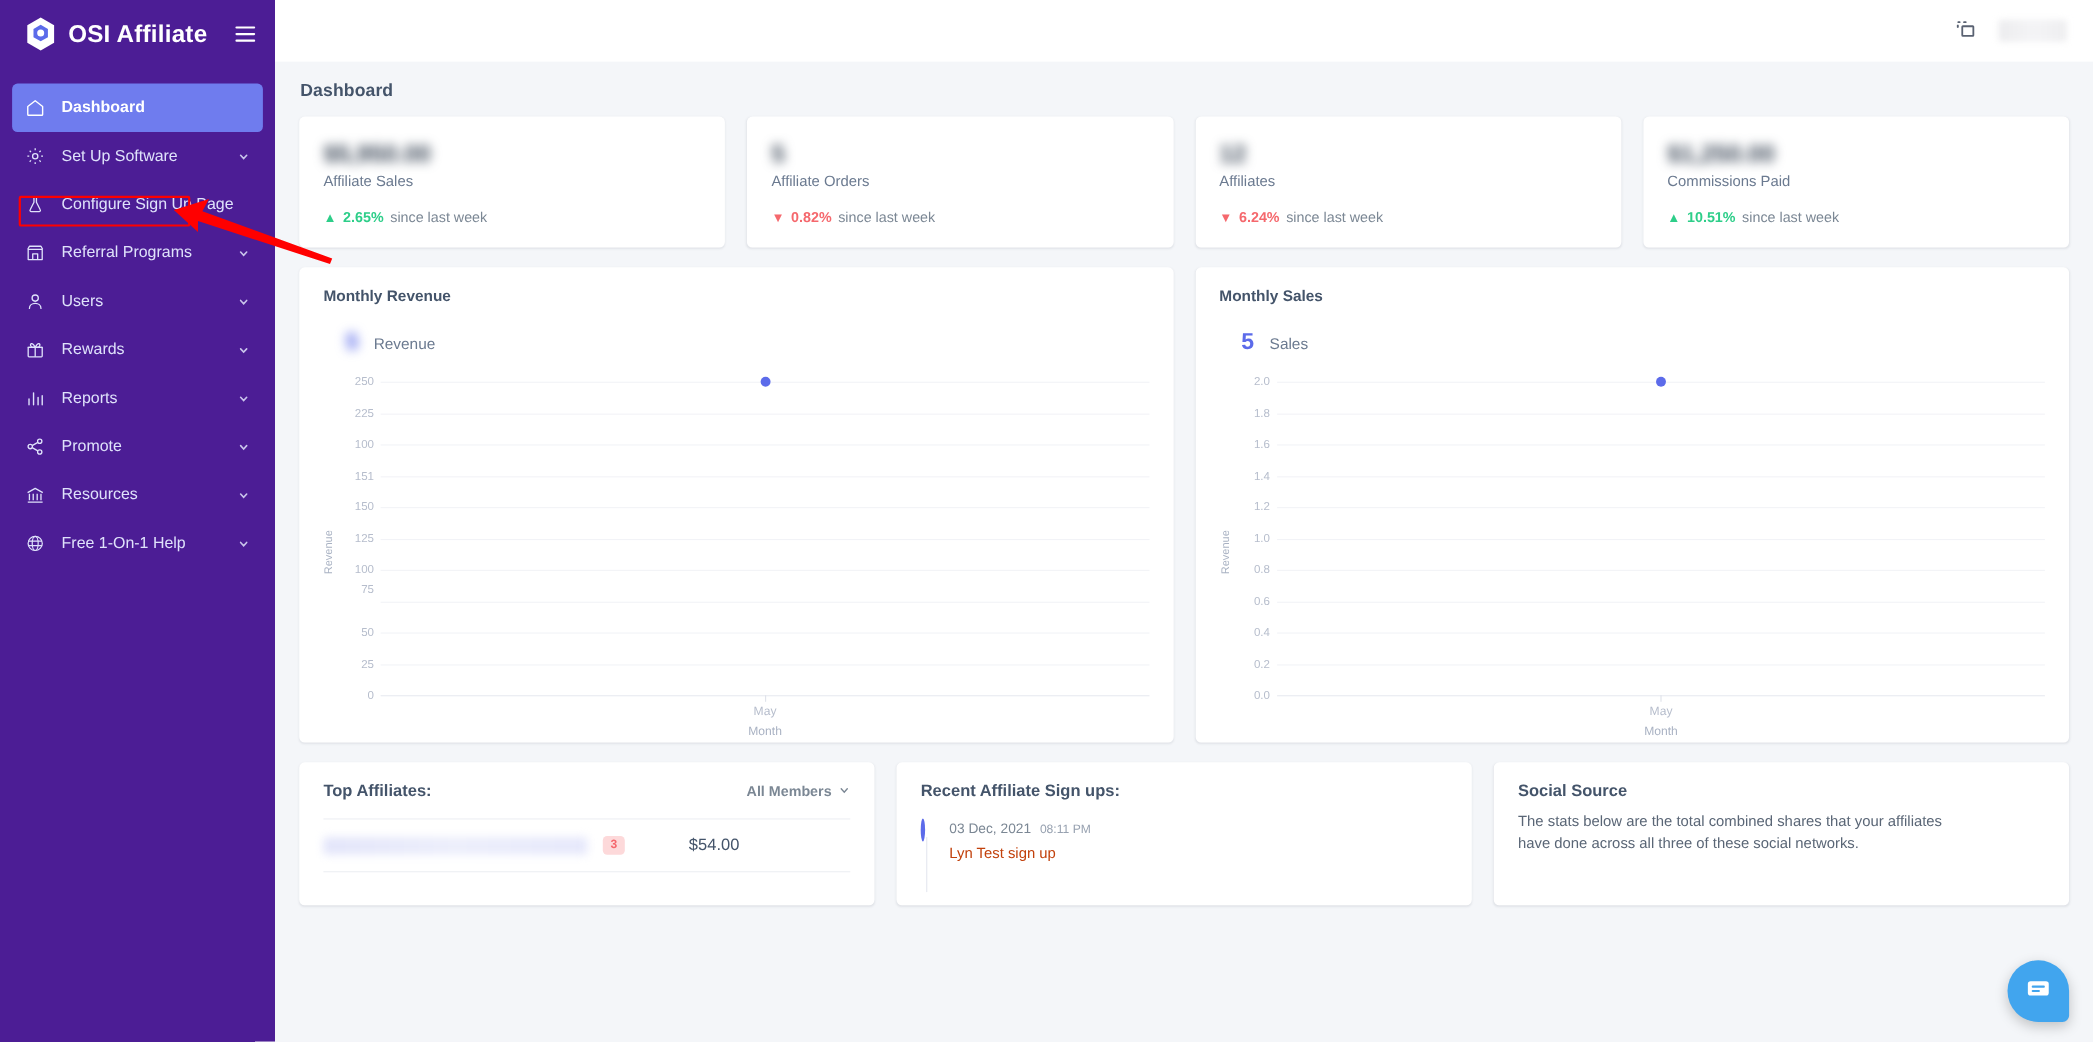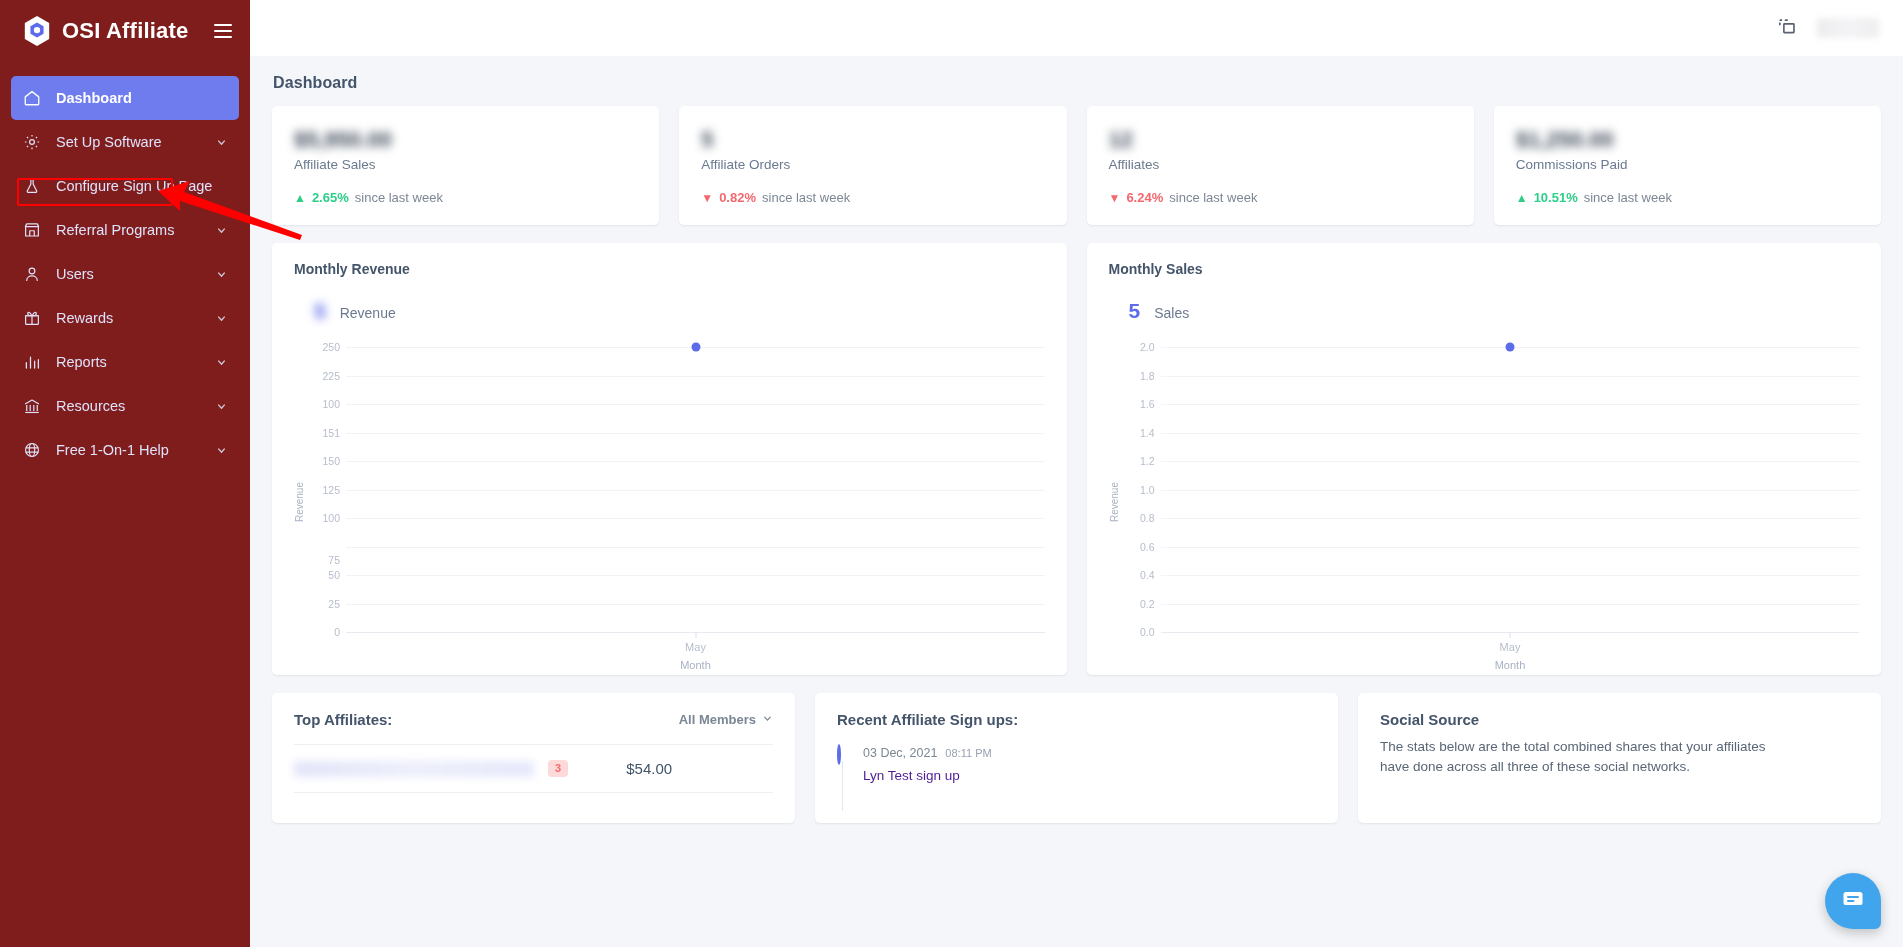--- a/index.html
+++ b/index.html
@@ -7,21 +7,21 @@
     width: 1903px; height: 947px;
     overflow: hidden;
     font-family: "Liberation Sans", sans-serif;
     background: #f4f6f9;
   }
   .app { display: flex; width: 1903px; height: 947px; position: relative; }
 
   
   .sidebar {
     width: 250px; min-width: 250px; height: 947px;
-    background: #7f1d1d;
+    background: #4c1d95;
     display: flex; flex-direction: column;
     overflow: hidden;
   }
   .brand {
     height: 62px; display: flex; align-items: center; gap: 10px;
     padding: 0 18px 0 22px;
   }
   .brand-logo { width: 30px; height: 32px; flex: 0 0 auto; }
   .brand-name {
     color: #ffffff; font-size: 22px; font-weight: 700; letter-spacing: .2px;
@@ -180,21 +180,21 @@
 
   .signup-item { display: flex; gap: 14px; margin-top: 18px; position: relative; }
   .signup-marker { width: 12px; flex: 0 0 auto; position: relative; }
   .signup-dot {
     width: 9px; height: 9px; border-radius: 50%;
     border: 2px solid #5c6bea; background: #fff; margin-top: 4px;
   }
   .signup-line { position: absolute; left: 5px; top: 15px; width: 1px; height: 50px; background: #e4e6ef; }
   .signup-meta { font-size: 12.5px; color: #7b8794; display: flex; align-items: baseline; gap: 8px; }
   .signup-time { font-size: 11px; color: #97a1b0; }
-  .signup-text { font-size: 13.5px; color: #4c1d95; margin-top: 8px; }
+  .signup-text { font-size: 13.5px; color: #c2410c; margin-top: 8px; }
 
   .social-desc { font-size: 13.5px; color: #5a6676; line-height: 1.45; margin-top: 9px; max-width: 400px; }
 
   .chat-bubble {
     position: absolute; right: 22px; bottom: 18px;
     width: 56px; height: 56px; background: #41a5ee;
     border-radius: 50% 50% 6px 50%;
     box-shadow: 0 4px 12px rgba(0,0,0,.22);
     display: flex; align-items: center; justify-content: center;
     cursor: pointer; z-index: 30;
@@ -311,20 +311,36 @@
           </svg>
         </span>
         <span class="nav-label">Reports</span>
         <span class="nav-caret">
           <svg viewBox="0 0 12 12" width="11" height="11" fill="none" stroke="#dfe2fb" stroke-width="1.6" stroke-linecap="round">
               <path d="M3 4.5 L6 7.8 L9 4.5"></path>
             </svg>
         </span>
       </div>
 
+      <div class="nav-item">
+        <span class="nav-icon">
+          <svg viewBox="0 0 24 24" width="18" height="18" fill="none" stroke="#dfe2fb" stroke-width="1.6">
+            <circle cx="17.5" cy="5.5" r="2.6"></circle>
+              <circle cx="6" cy="12" r="2.6"></circle>
+              <circle cx="17.5" cy="18.5" r="2.6"></circle>
+            <path d="M8.3 10.8 L15.2 6.9M8.3 13.2 L15.2 17.1"></path>
+          </svg>
+        </span>
+        <span class="nav-label">Promote</span>
+        <span class="nav-caret">
+          <svg viewBox="0 0 12 12" width="11" height="11" fill="none" stroke="#dfe2fb" stroke-width="1.6" stroke-linecap="round">
+              <path d="M3 4.5 L6 7.8 L9 4.5"></path>
+            </svg>
+        </span>
+      </div>
 
       <div class="nav-item">
         <span class="nav-icon">
           <svg viewBox="0 0 24 24" width="18" height="18" fill="none" stroke="#dfe2fb" stroke-width="1.6" stroke-linejoin="round">
             <path d="M2.8 9.2 L12 4 L21.2 9.2"></path>
             <path d="M5 10.5v8M9.6 10.5v8M14.4 10.5v8M19 10.5v8"></path>
             <path d="M3 20.6h18"></path>
           </svg>
         </span>
         <span class="nav-label">Resources</span>
@@ -440,21 +456,21 @@
             <div class="plot">
               <div class="y-axis-title">Revenue</div>
               <div class="y-ticks" id="rev-yticks">
                   <span style="top: 4px;">250</span>
                   <span style="top: 32.5px;">225</span>
                   <span style="top: 61px;">100</span>
                   <span style="top: 89.5px;">151</span>
                   <span style="top: 118px;">150</span>
                   <span style="top: 146.5px;">125</span>
                   <span style="top: 175px;">100</span>
-                  <span style="top: 217px;">75</span>
+                  <span style="top: 193px;">75</span>
                   <span style="top: 232px;">50</span>
                   <span style="top: 260.5px;">25</span>
                   <span style="top: 289px;">0</span>
                 </div>
               <div class="grid-area" id="rev-grid">
                   <div class="gridline" style="top: 4px;"></div>
                   <div class="gridline" style="top: 32.5px;"></div>
                   <div class="gridline" style="top: 61px;"></div>
                   <div class="gridline" style="top: 89.5px;"></div>
                   <div class="gridline" style="top: 118px;"></div>

